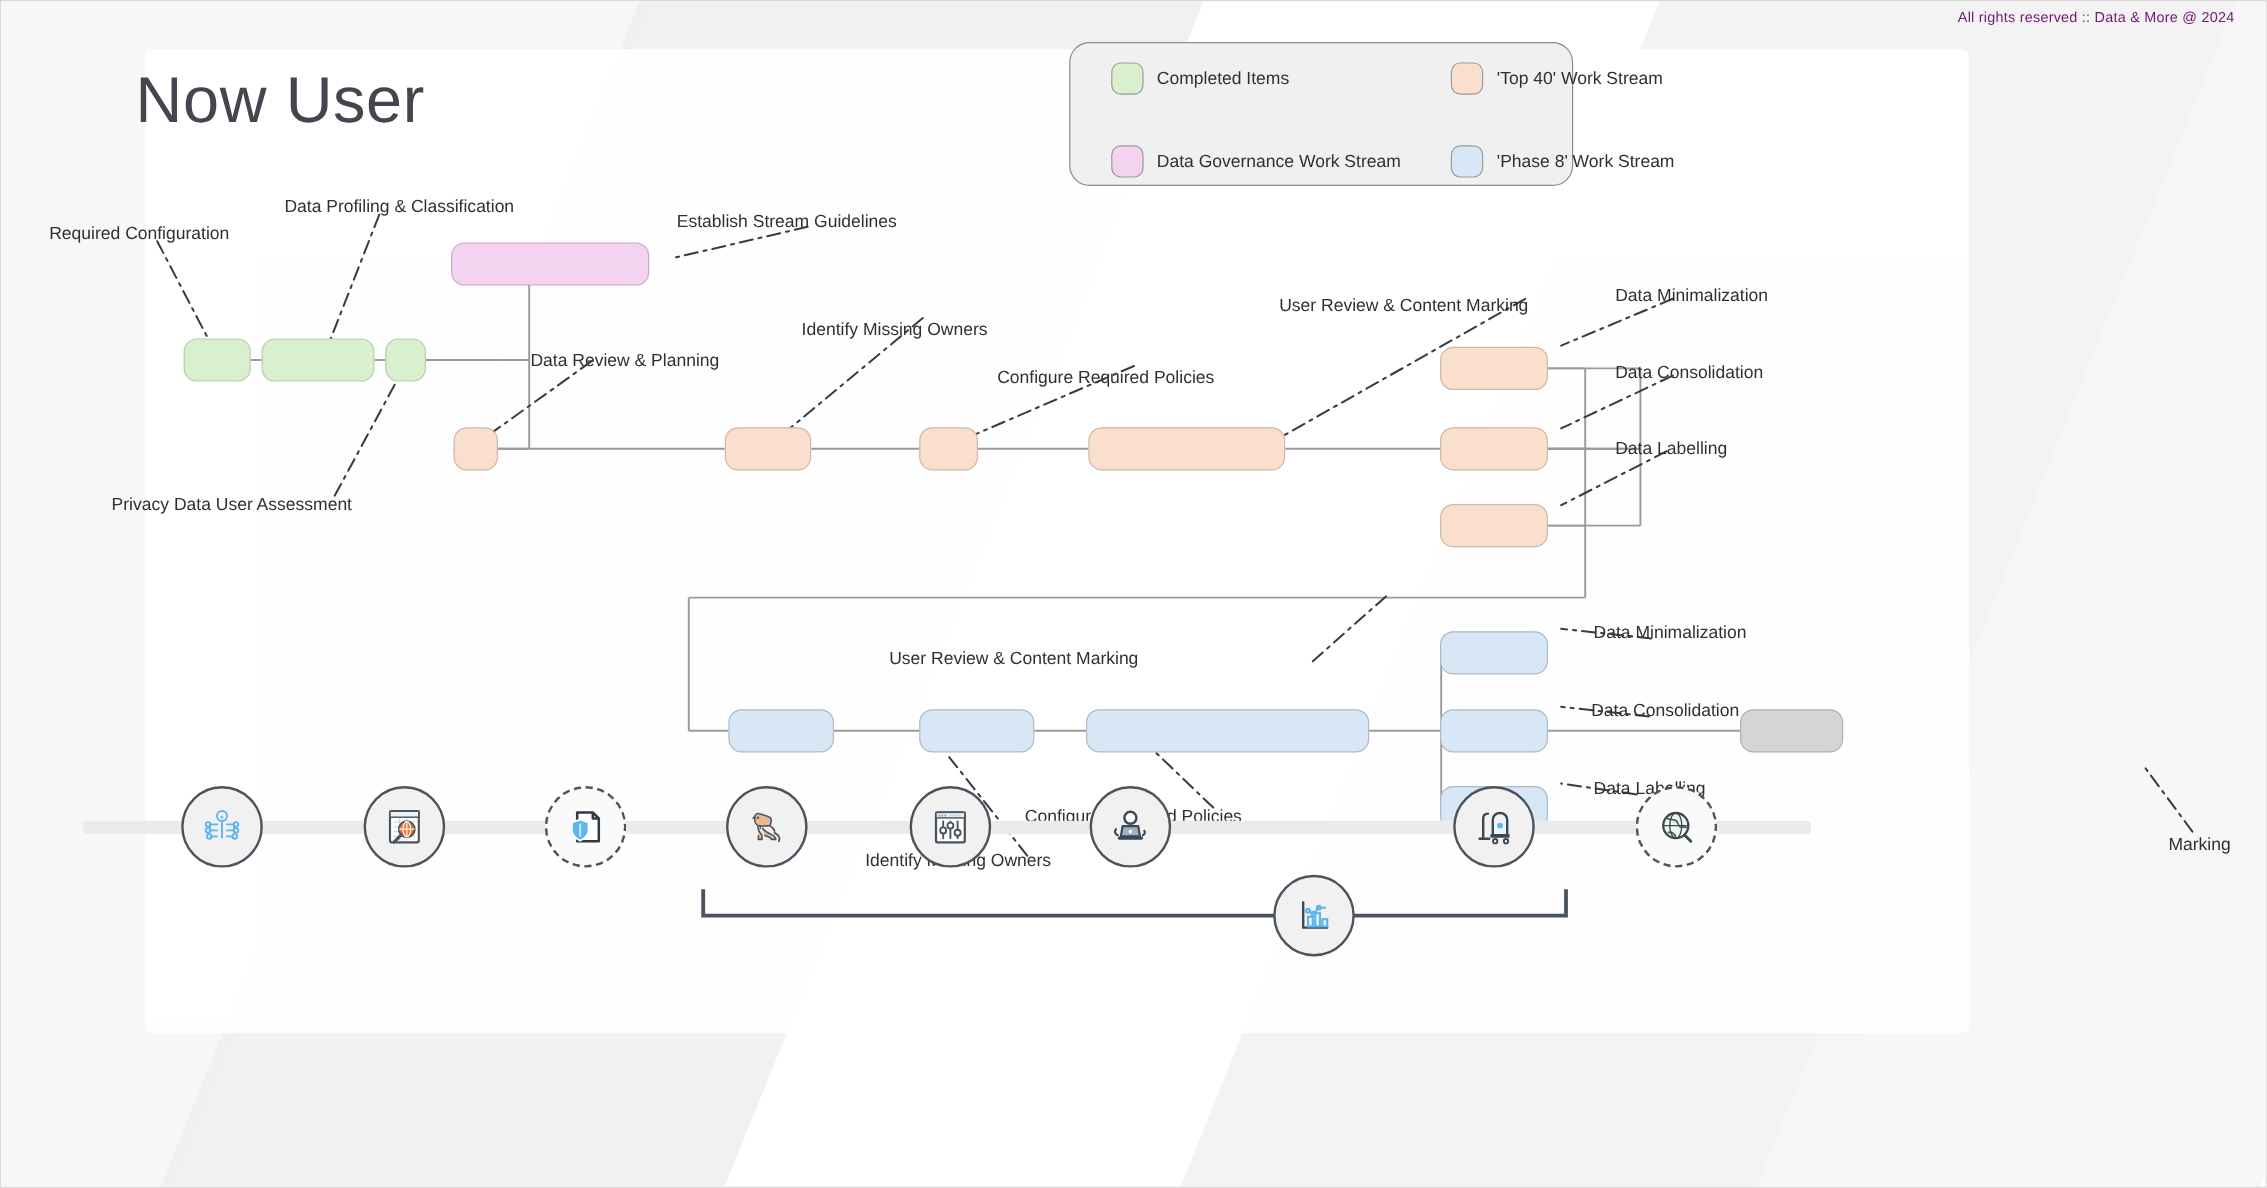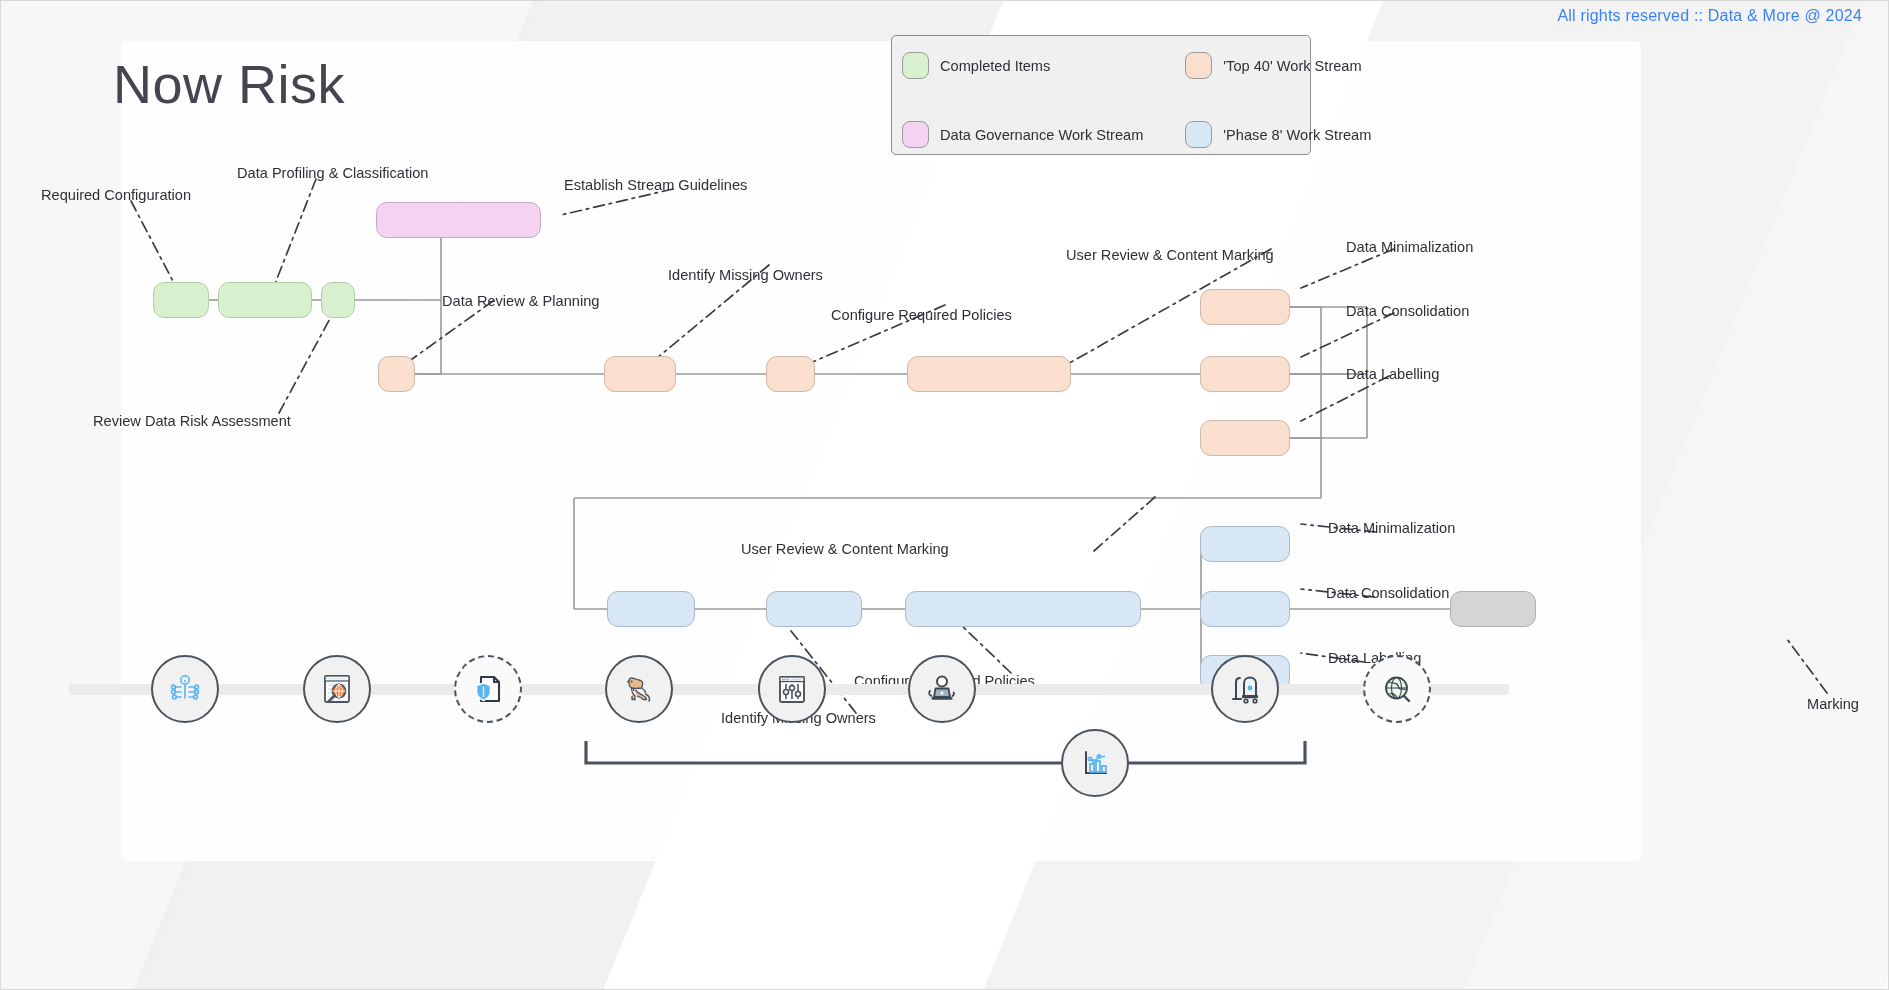--- a/index.html
+++ b/index.html
@@ -23,35 +23,35 @@
   .chev.c1{left:-220px;width:560px;transform:skewX(-22deg);background:#f6f6f6;}
   .chev.c2{left:330px;width:470px;transform:skewX(-22deg);background:#efefef;}
   .chev.c3{left:1180px;width:520px;transform:skewX(-22deg);background:#f1f1f1;}
   .chev.c4{left:1660px;width:420px;transform:skewX(-22deg);background:#f6f6f6;}
   .whitewash{position:absolute;left:120px;top:40px;width:1520px;height:820px;
     background:#ffffff;opacity:.93;border-radius:6px;filter:blur(0px);}
 
   
   .credit{
     position:absolute;right:26px;top:6px;
-    font-size:16px;color:#3b82f6;letter-spacing:.2px;white-space:nowrap;
+    font-size:12px;color:#701a75;letter-spacing:.2px;white-space:nowrap;
   }
 
   
   .title{
     position:absolute;left:112px;top:52px;
     font-size:54px;font-weight:300;color:#45454f;letter-spacing:.5px;
     font-family:"Liberation Sans","DejaVu Sans",sans-serif;
   }
 
   
   .legend{
     position:absolute;left:890px;top:34px;width:420px;height:120px;
-    background:#f0f0f0;border:1.4px solid #8c8c8c;border-radius:5px;
-    box-sizing:border-box;padding:16px 10px;
+    background:#f0f0f0;border:1.4px solid #8c8c8c;border-radius:17px;
+    box-sizing:border-box;padding:16px 34px;
     display:grid;grid-template-columns:1fr 1fr;grid-template-rows:1fr 1fr;
     align-items:center;column-gap:8px;row-gap:4px;gap:42px;
   }
   .legend-item{display:flex;align-items:center;gap:11px;}
   .swatch{width:25px;height:25px;border-radius:8px;border:1.4px solid #9b9b9b;flex:none;}
   .legend-label{font-size:14.6px;color:#2f2f36;white-space:nowrap;}
 
   
   #wires{position:absolute;left:0;top:0;width:1889px;height:990px;pointer-events:none;}
 
@@ -93,21 +93,21 @@
   <div class="bg-layer">
     <div class="chev c1"></div>
     <div class="chev c2"></div>
     <div class="chev c3"></div>
     <div class="chev c4"></div>
     <div class="whitewash"></div>
   </div>
 
   <div class="credit">All rights reserved  ::  Data &amp; More @ 2024</div>
 
-  <div class="title">Now Risk</div>
+  <div class="title">Now User</div>
 
   <div class="legend">
     <div class="legend-item">
       <span class="swatch" style="background:#d9f0ce"></span>
       <span class="legend-label">Completed Items</span>
     </div>
     <div class="legend-item">
       <span class="swatch" style="background:#fadfce"></span>
       <span class="legend-label">'Top 40' Work Stream</span>
     </div>
@@ -208,21 +208,21 @@
   <div class="node blue" style="left:765px;top:590px;width:96px;height:36px;"></div>
   <div class="node blue" style="left:904px;top:590px;width:236px;height:36px;"></div>
   <div class="node blue" style="left:1199px;top:525px;width:90px;height:36px;"></div>
   <div class="node blue" style="left:1199px;top:590px;width:90px;height:36px;"></div>
   <div class="node blue" style="left:1199px;top:654px;width:90px;height:36px;"></div>
 
   <div class="node grey" style="left:1449px;top:590px;width:86px;height:36px;"></div>
 
   <div class="lbl" style="left:40px;top:186px;">Required Configuration</div>
   <div class="lbl" style="left:236px;top:164px;">Data Profiling &amp; Classification</div>
-  <div class="lbl" style="left:92px;top:412px;">Review Data Risk Assessment</div>
+  <div class="lbl" style="left:92px;top:412px;">Privacy Data User Assessment</div>
   <div class="lbl" style="left:563px;top:176px;">Establish Stream Guidelines</div>
   <div class="lbl" style="left:441px;top:292px;">Data Review &amp; Planning</div>
   <div class="lbl" style="left:667px;top:266px;">Identify Missing Owners</div>
   <div class="lbl" style="left:830px;top:306px;">Configure Required Policies</div>
   <div class="lbl" style="left:1065px;top:246px;">User Review &amp; Content Marking</div>
   <div class="lbl" style="left:1345px;top:238px;">Data Minimalization</div>
   <div class="lbl" style="left:1345px;top:302px;">Data Consolidation</div>
   <div class="lbl" style="left:1345px;top:365px;">Data Labelling</div>
 
   <div class="lbl" style="left:740px;top:540px;">User Review &amp; Content Marking</div>

